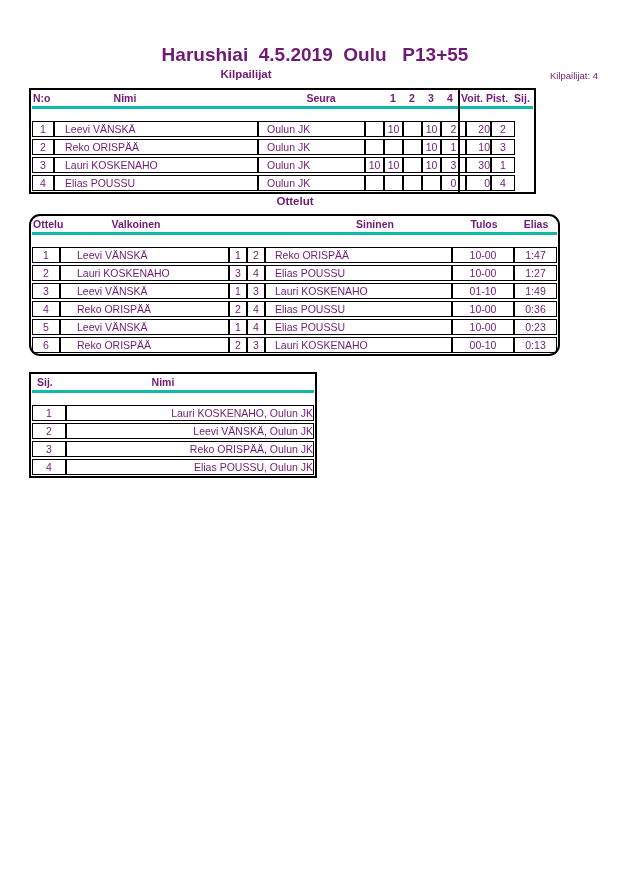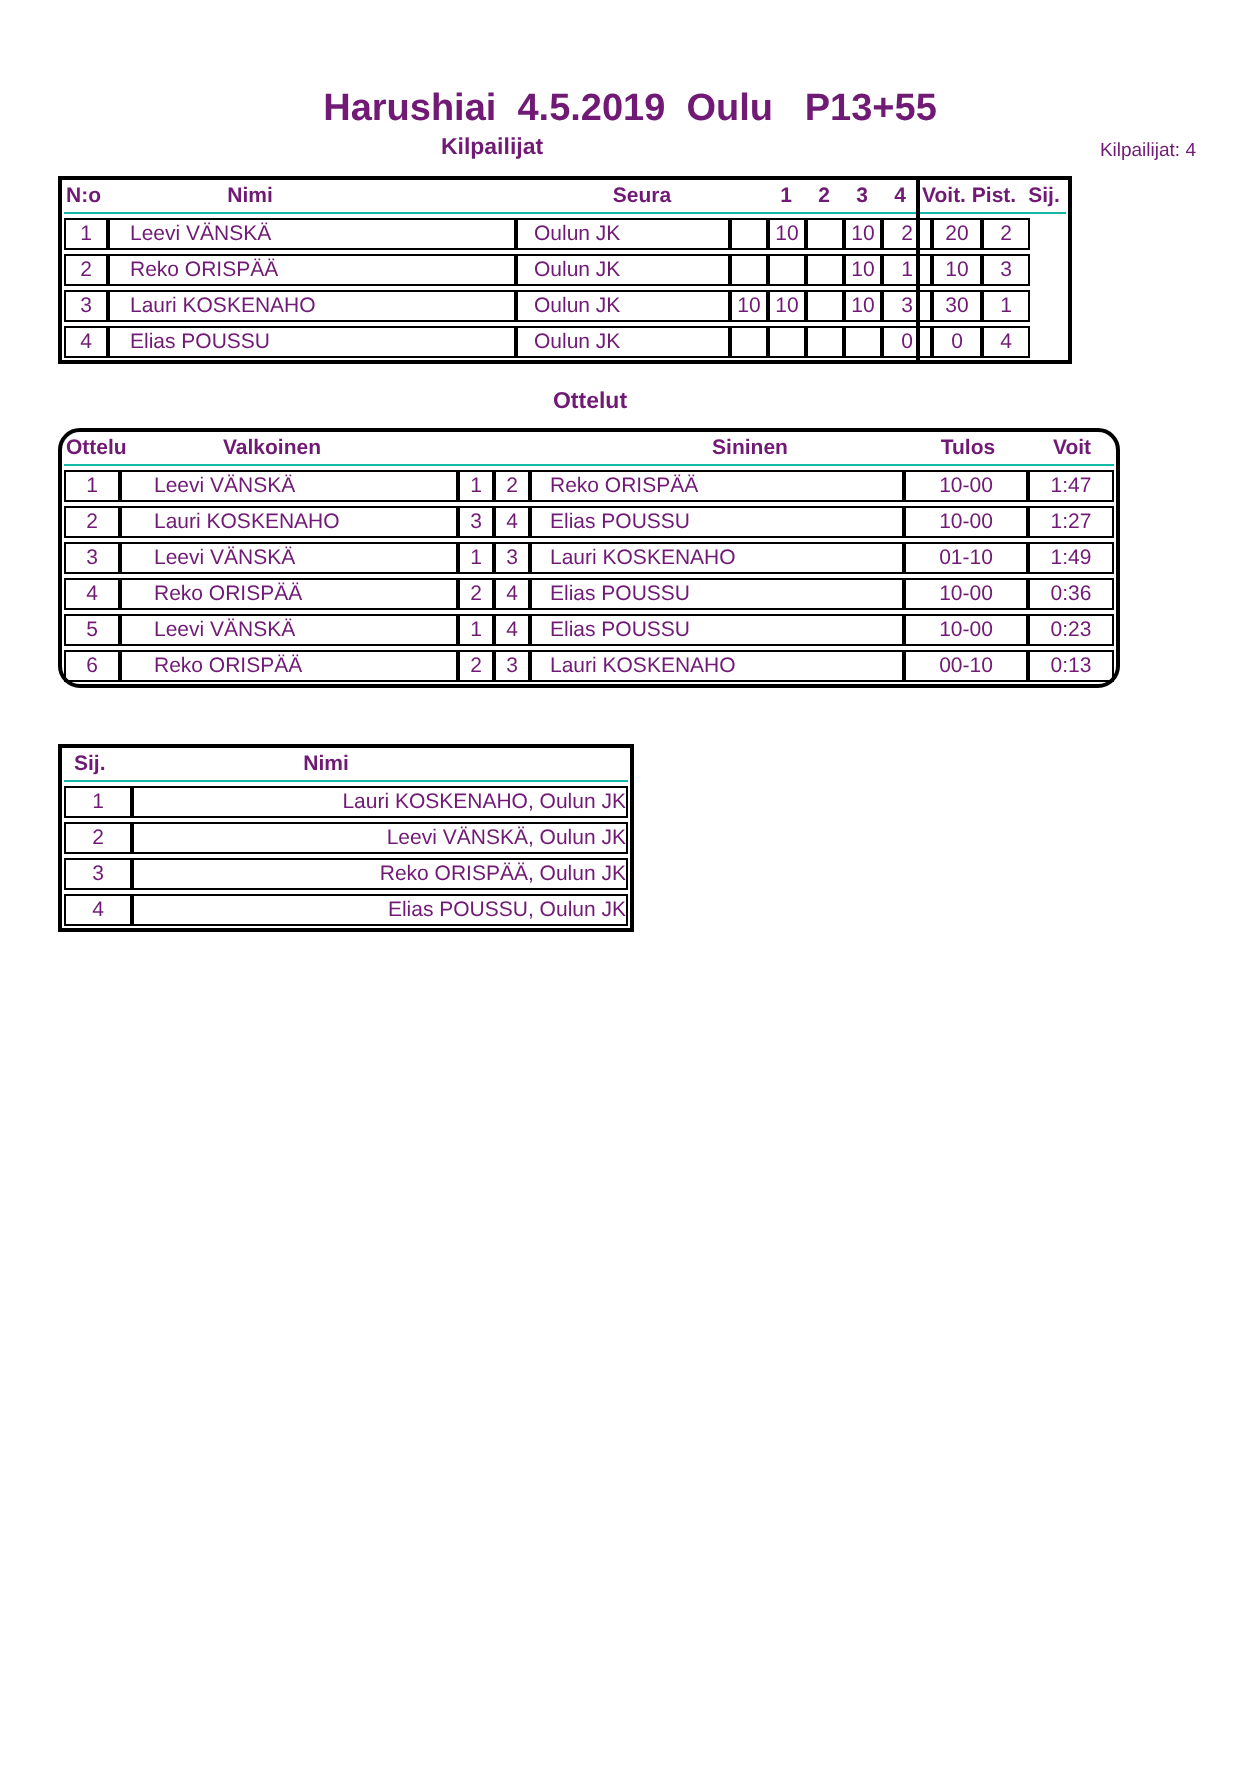--- a/index.html
+++ b/index.html
@@ -11,41 +11,41 @@
     position:absolute; top:44px; left:0; width:630px; text-align:center;
     font-size:19px; font-weight:bold; white-space:pre;
   }
   .sec {
     position:absolute; transform:translateX(-50%);
     font-size:11.5px; font-weight:bold; white-space:nowrap;
   }
   .count { position:absolute; top:70px; right:32px; font-size:9.5px; }
 
   .tbl { position:absolute; background:#fff; border:2px solid #000; padding:1px; box-sizing:border-box; }
-  .thead { position:relative; height:15px; border-bottom:1px solid #14b8a6; margin-bottom:2px; }
+  .thead { position:relative; height:15px; border-bottom:3px solid #14b8a6; margin-bottom:12px; }
   .thead span { position:absolute; top:0; line-height:15px; font-size:10.5px; font-weight:bold; white-space:nowrap; }
   .ctr { transform:translateX(-50%); }
   .trow { display:flex; height:16px; }
   .trow + .trow { margin-top:2px; }
   .td {
     box-sizing:border-box; height:16px; border:1px solid #000; flex:none;
     font-size:10.5px; line-height:13px; white-space:nowrap; overflow:hidden;
     padding-top:1px;
   }
   .num { text-align:center; }
   .vsep { position:absolute; top:0; bottom:0; width:2px; background:#000; }
 
   
   #t1 { left:29px; top:88px; width:507px; }
   .w-no   { width:22px; }
   .w-name { width:204px; padding-left:10px; }
   .w-club { width:107px; padding-left:8px; }
   .w-r    { width:19px; }
   .w-win  { width:25px; }
-  .w-pts  { width:25px; }
+  .w-pts  { width:25px;text-align:right; }
   .w-plc  { width:24px; }
 
   
   #t2 { left:29px; top:214px; width:531px;border-radius:11px; }
   .o-no    { width:28px; }
   .o-white { width:169px; padding-left:16px; }
   .o-n     { width:18px; }
   .o-blue  { width:187px; padding-left:9px; }
   .o-res   { width:62px; }
   .o-time  { width:43px; }
@@ -132,21 +132,21 @@
   </div>
 
   <div class="sec" style="left:295px; top:195px;">Ottelut</div>
 
   <div class="tbl" id="t2">
     <div class="thead">
       <span style="left:1px">Ottelu</span>
       <span class="ctr" style="left:104px">Valkoinen</span>
       <span class="ctr" style="left:343px">Sininen</span>
       <span class="ctr" style="left:452px">Tulos</span>
-      <span class="ctr" style="left:504px">Voit</span>
+      <span class="ctr" style="left:504px">Elias</span>
     </div>
 
     <div class="trow">
       <div class="td num o-no">1</div>
       <div class="td o-white">Leevi VÄNSKÄ</div>
       <div class="td num o-n">1</div>
       <div class="td num o-n">2</div>
       <div class="td o-blue">Reko ORISPÄÄ</div>
       <div class="td num o-res">10-00</div>
       <div class="td num o-time">1:47</div>

